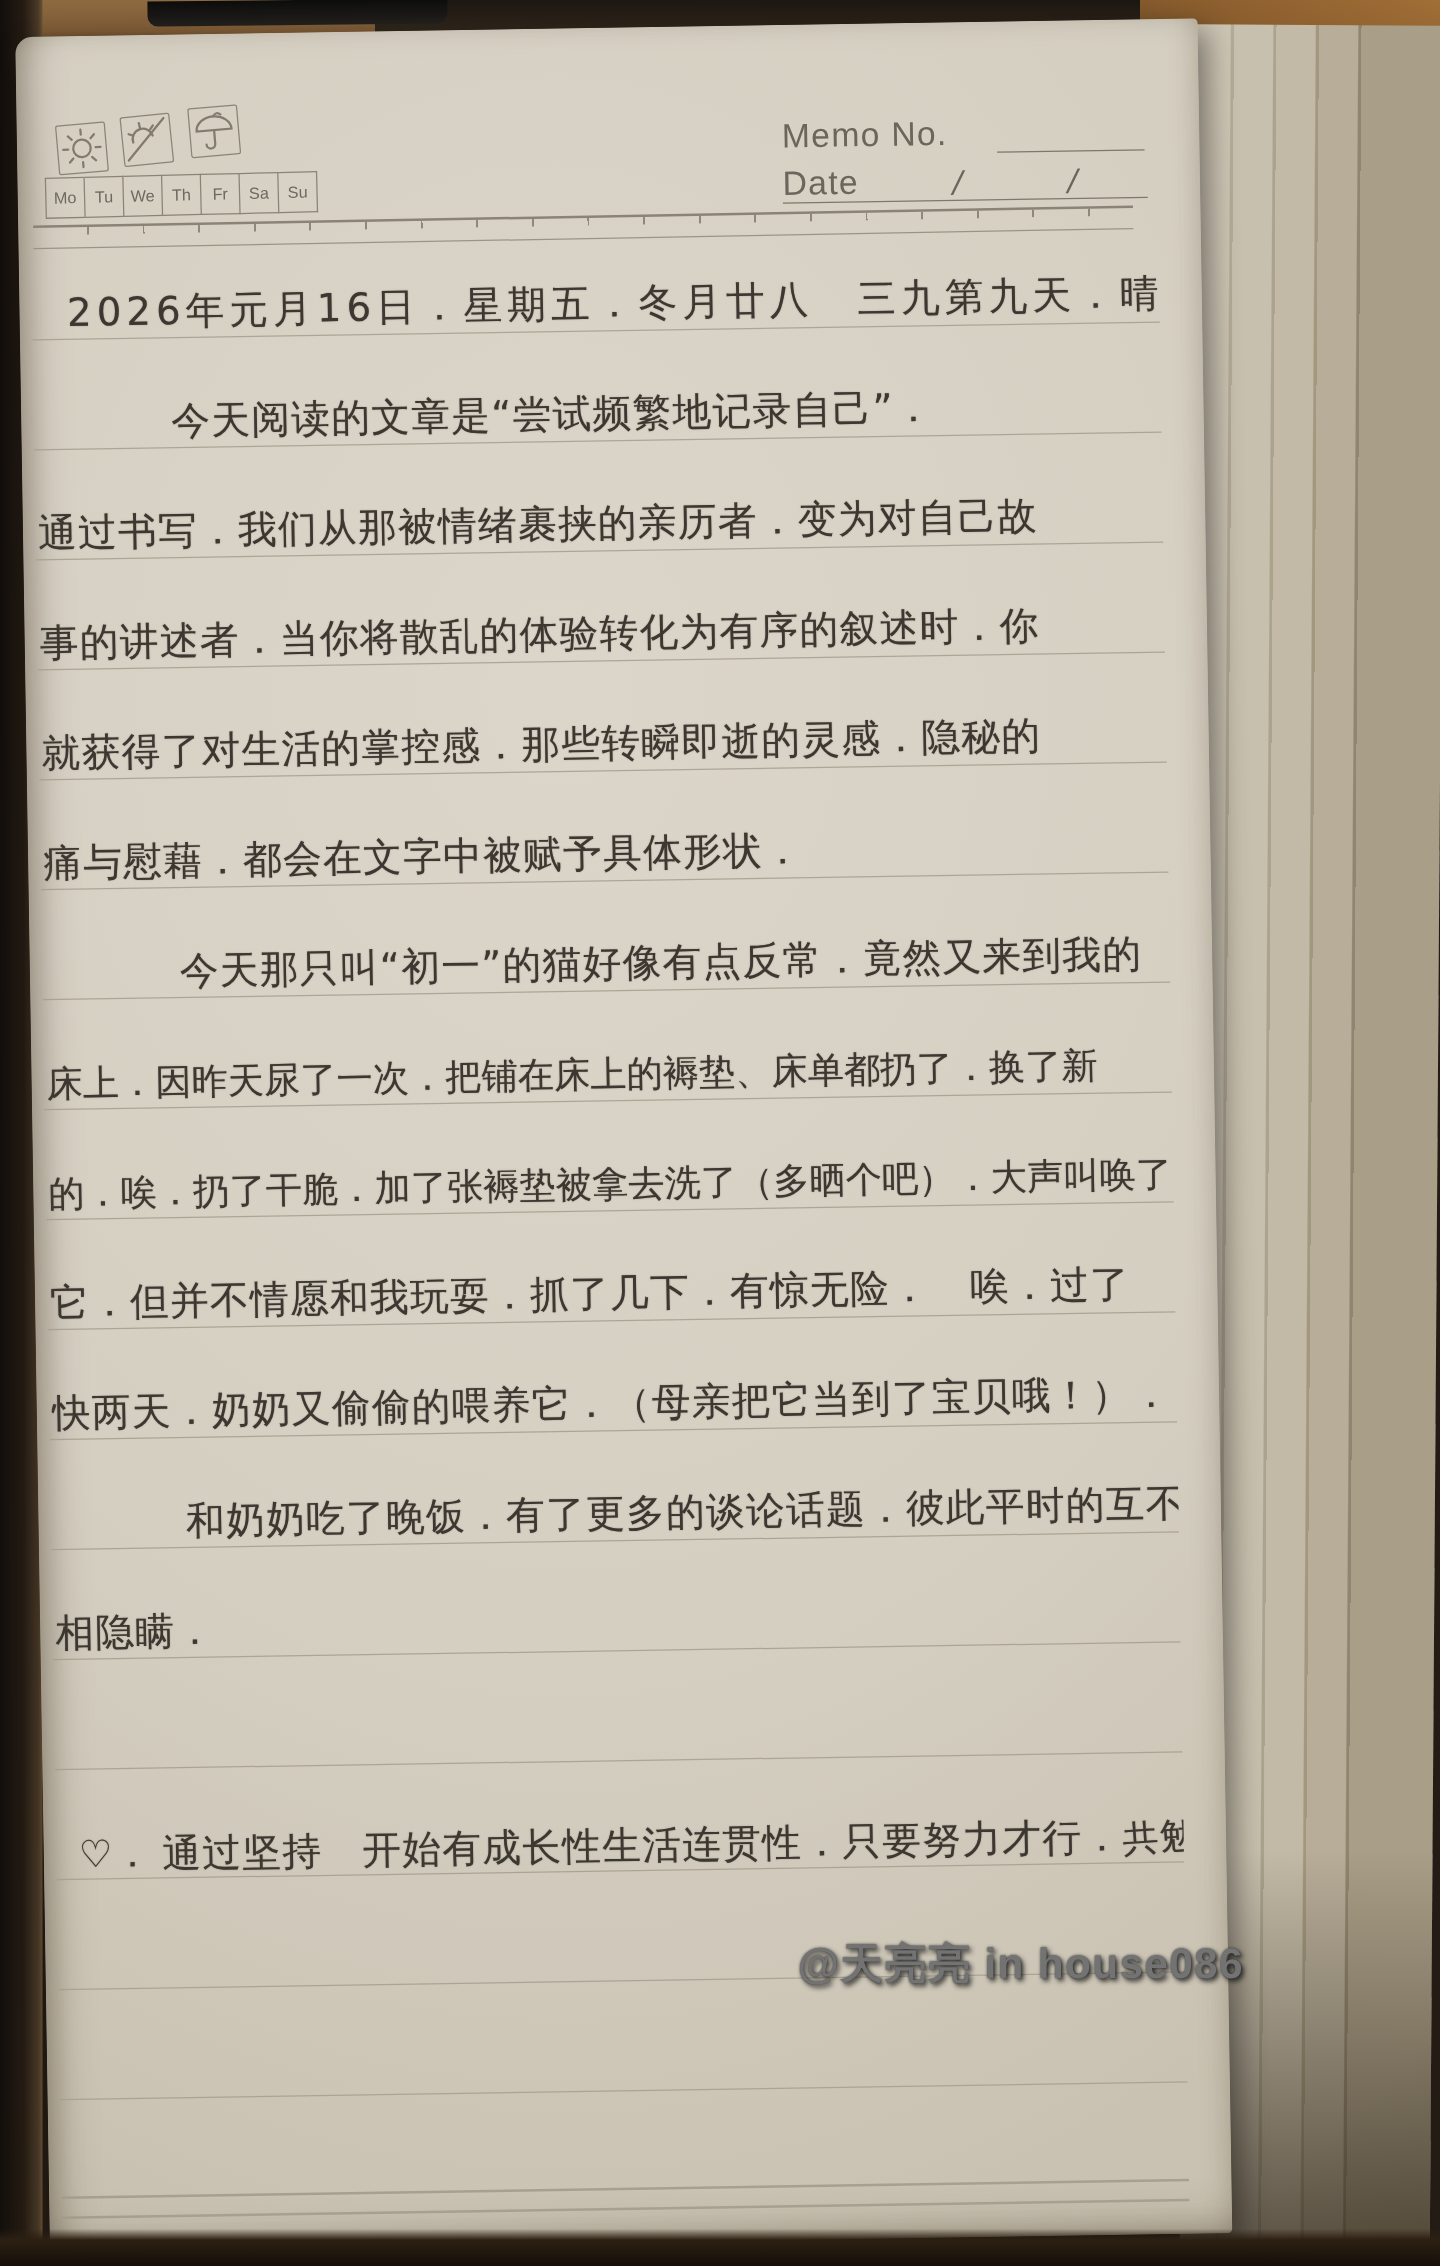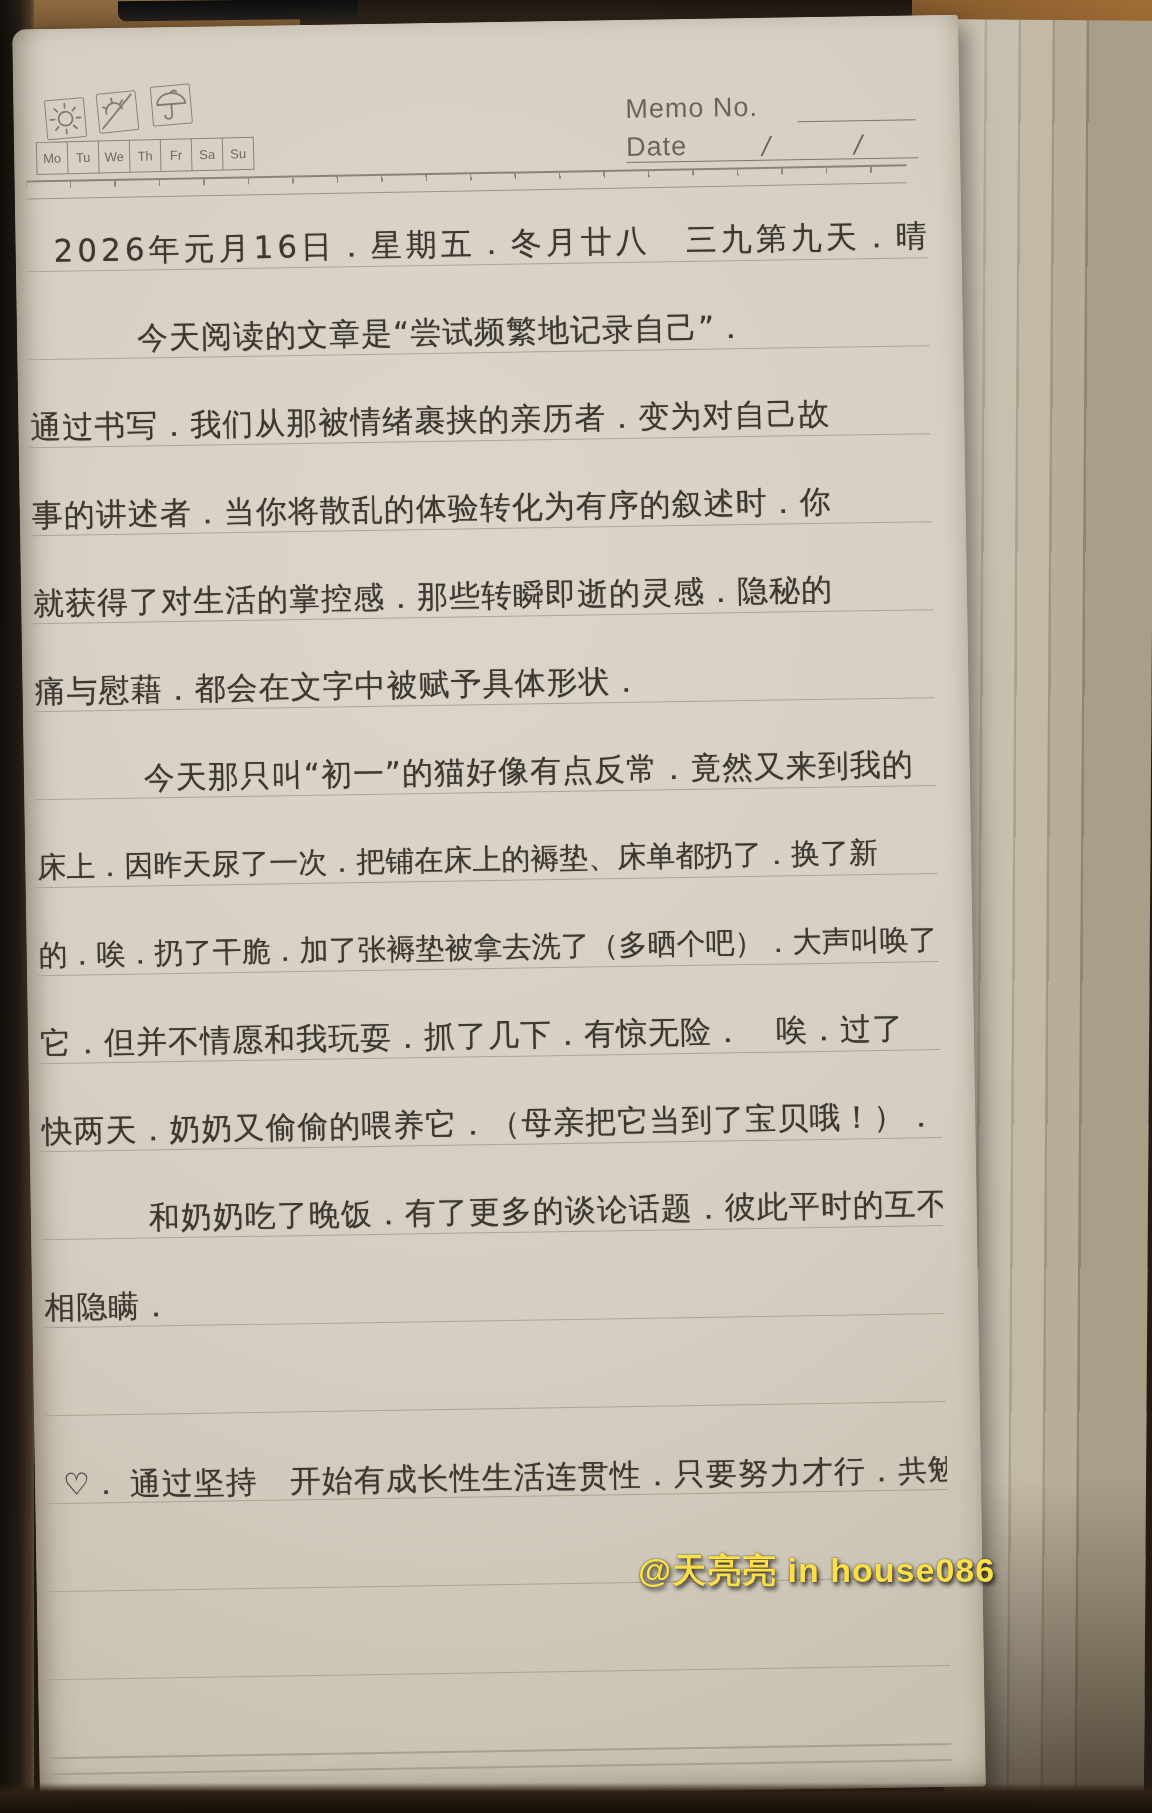--- a/index.html
+++ b/index.html
@@ -91,21 +91,21 @@
     text-shadow:0 0 1px rgba(55,50,42,.55);transform:rotate(-.12deg);}
   .hline.wide{letter-spacing:4px;}
   .hline.tight{font-size:29px;letter-spacing:0;}
   .summary{display:flex;align-items:flex-end;}
   .heart{font-size:30px;margin-right:8px;}
   .sum-text{flex:0 0 auto;}
   .sum-tail{margin-left:auto;margin-right:14px;font-size:29px;transform:rotate(-3deg);}
 
   
   .watermark{position:absolute;left:638px;top:1548px;width:510px;
-    font-size:34px;font-weight:bold;color:#fde047;letter-spacing:1px;
+    font-size:34px;font-weight:bold;color:#737373;letter-spacing:1px;
     font-family:"Liberation Sans",sans-serif;
     text-shadow:2px 3px 4px rgba(25,25,25,.9),0 0 2px rgba(40,40,40,.8);
     z-index:30;}
 </style>
 </head>
 <body>
 
 <div class="photo">
 
   <div class="desk-topleft"></div>

